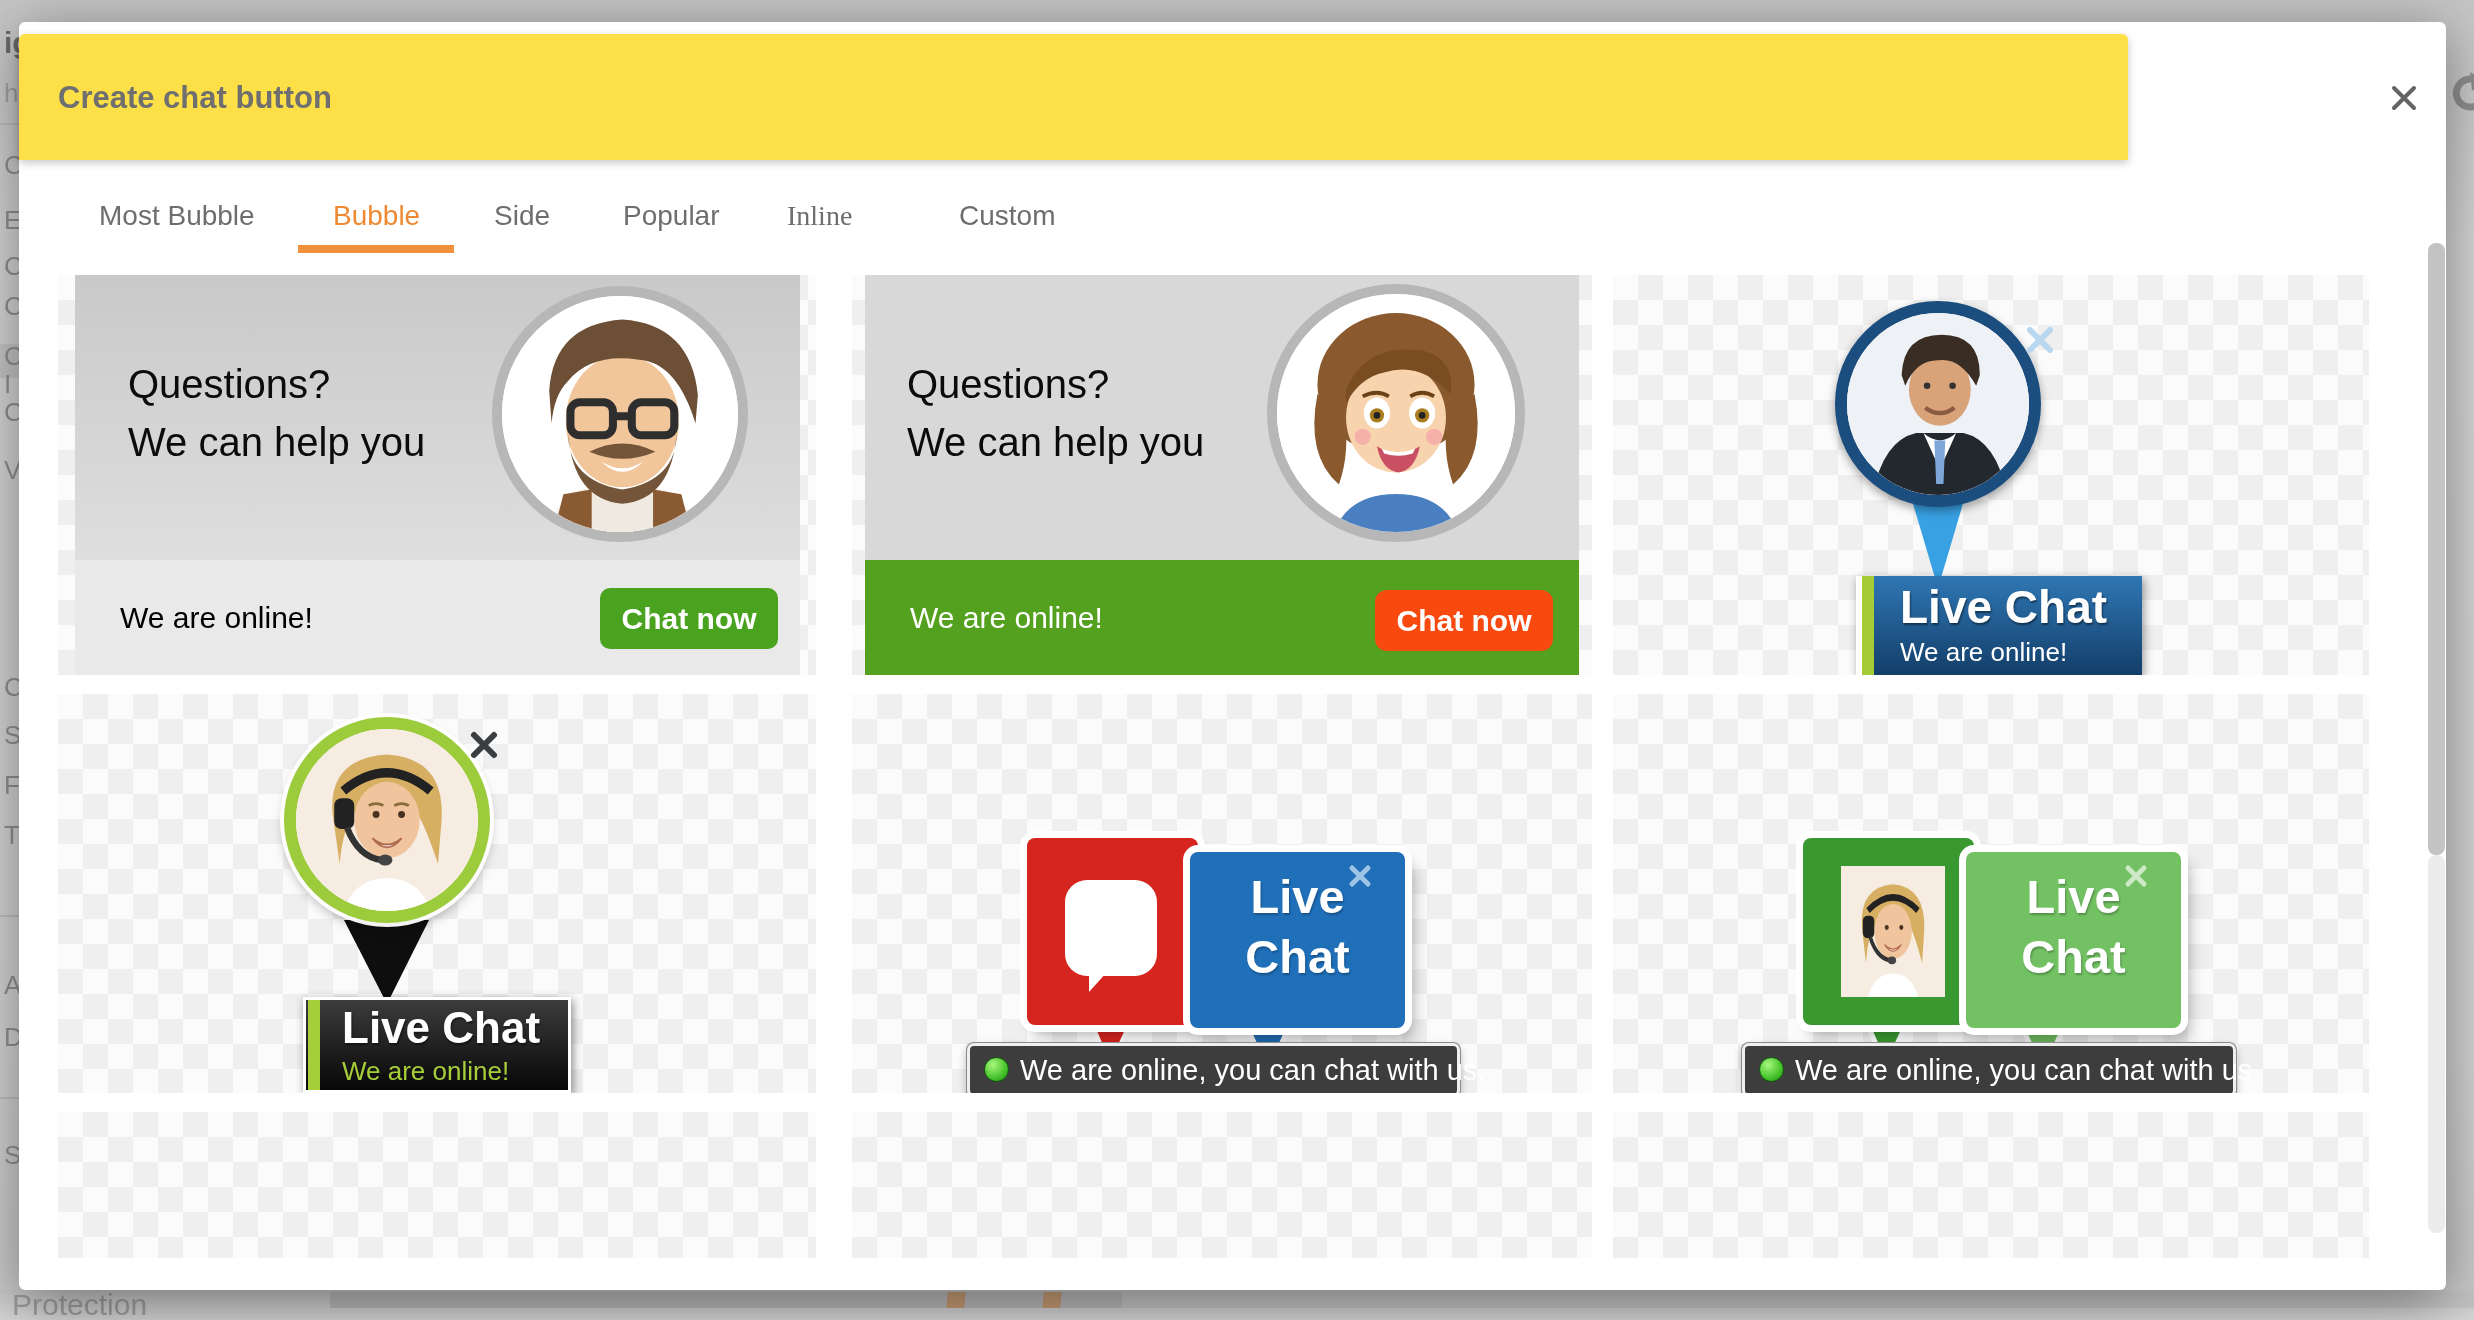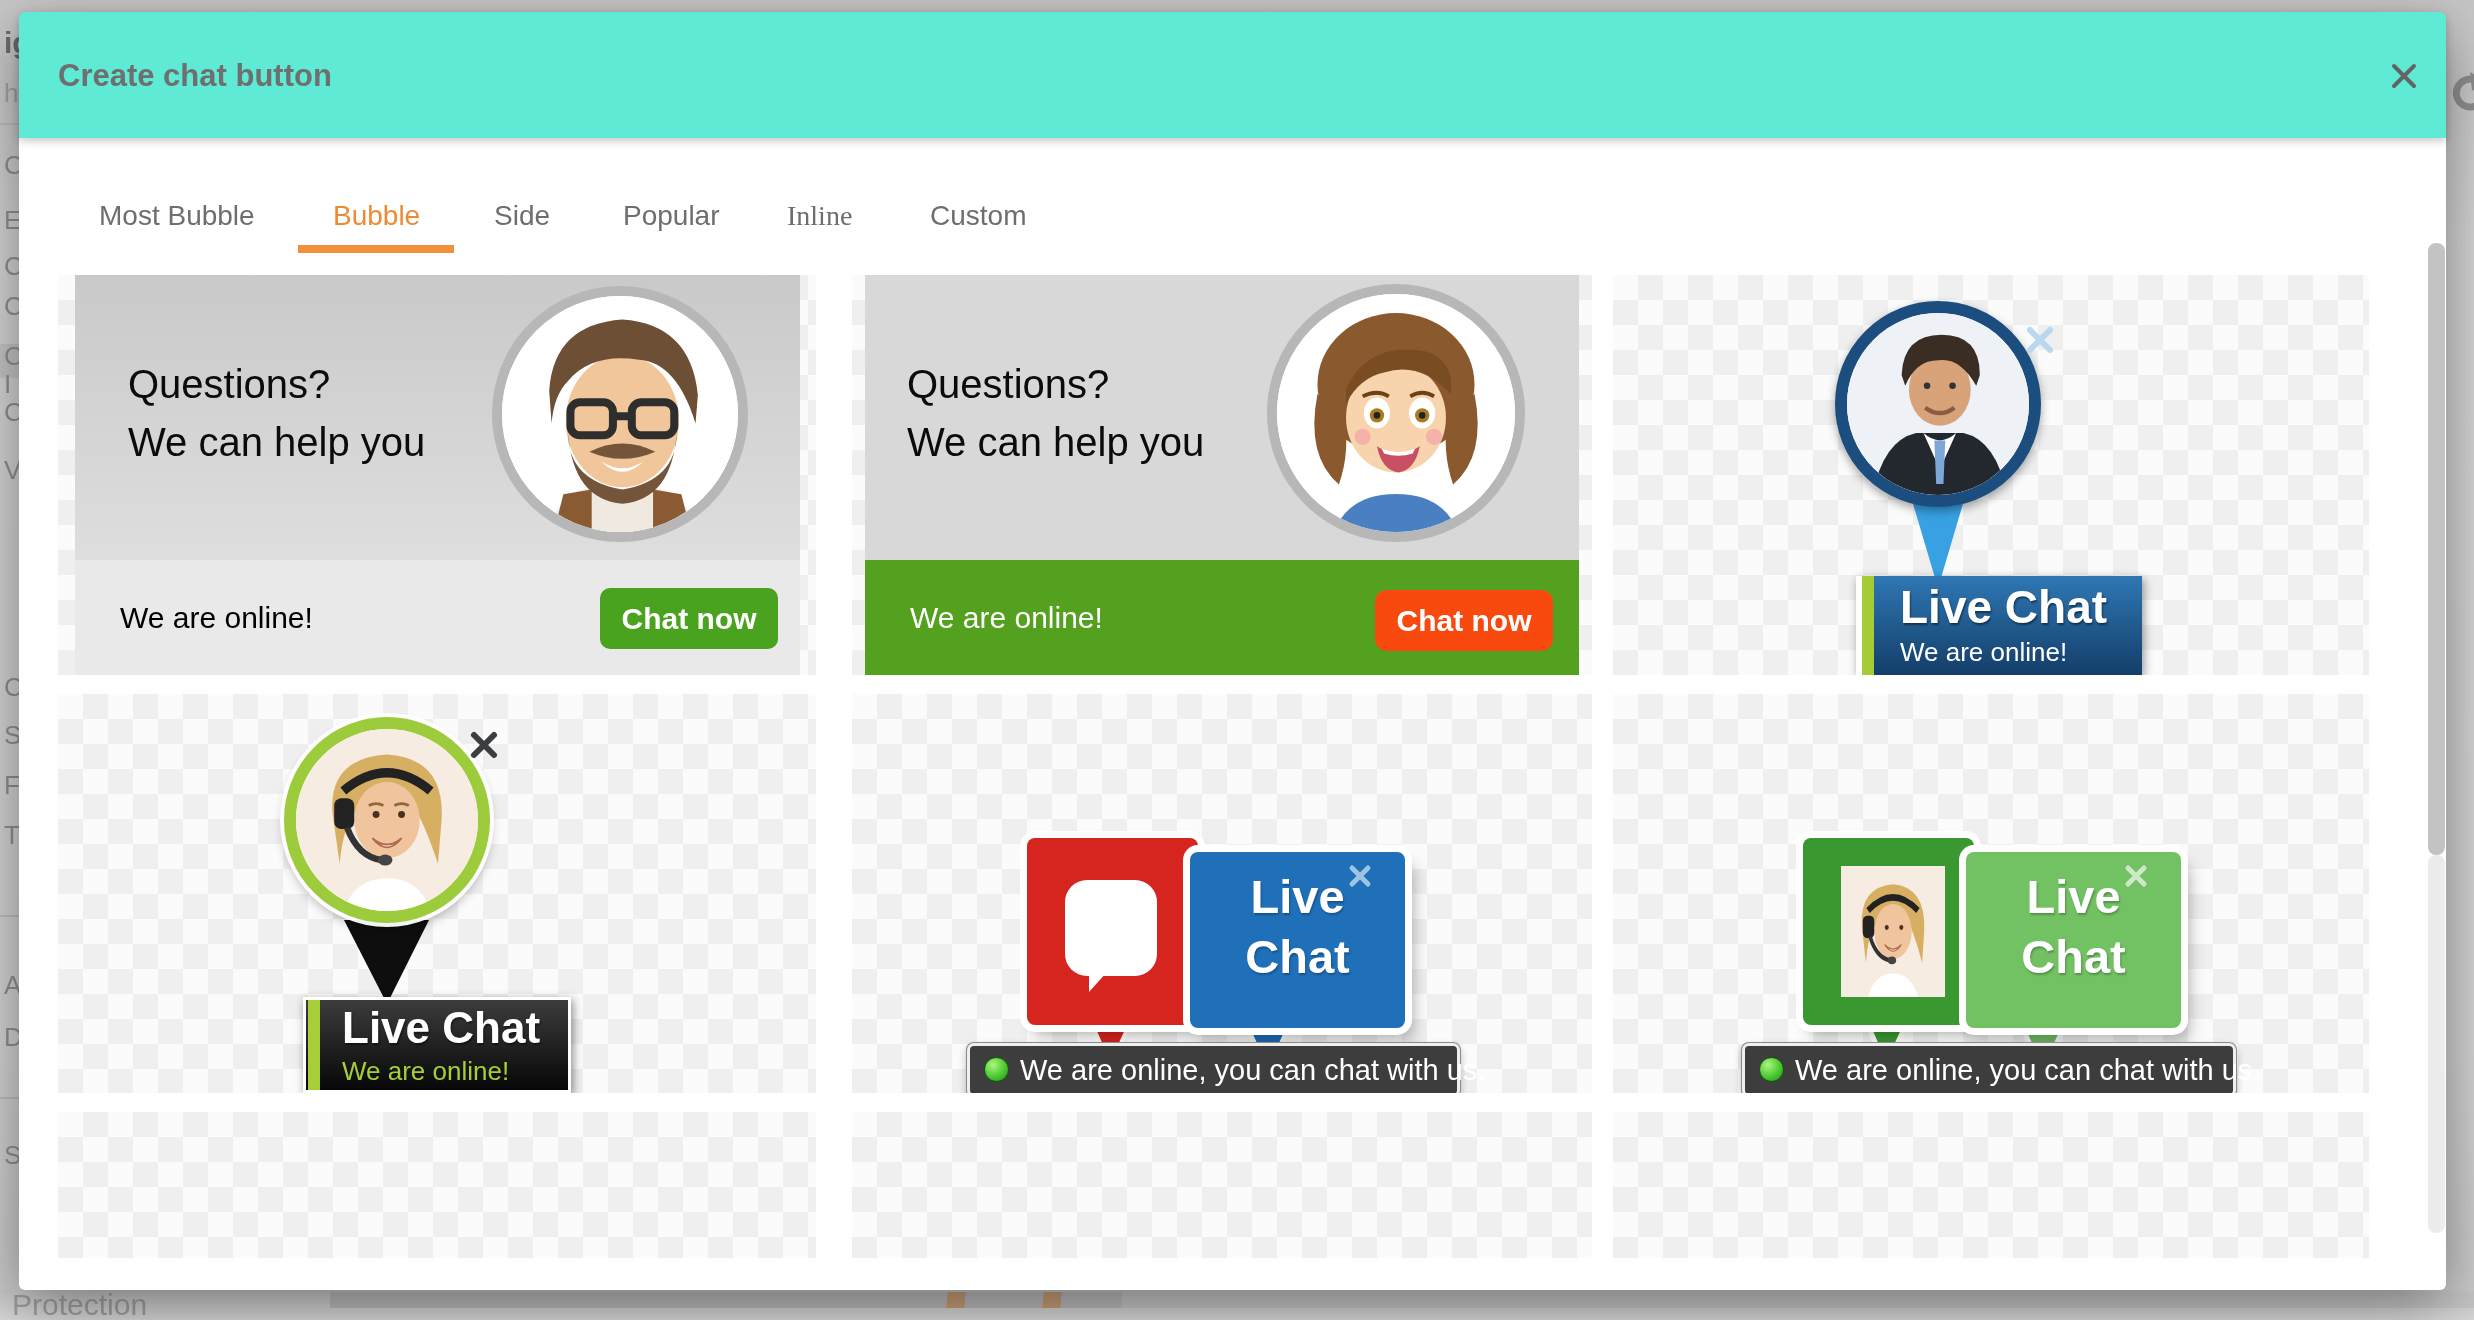--- a/index.html
+++ b/index.html
@@ -11,21 +11,21 @@
   .abs{position:absolute;}
   
   .bg-letter{position:absolute;left:4px;font:400 26px/30px "Liberation Sans",sans-serif;color:#8f8f8f;}
   .bg-divider{position:absolute;left:0;width:19px;height:2px;background:#c0c0c0;}
   
   .modal-panel{
     position:absolute;left:19px;top:22px;width:2427px;height:1268px;
     background:#fff;border-radius:6px;box-shadow:0 12px 60px rgba(40,40,40,.55);z-index:1;
   }
   .modal-header{
-    position:absolute;left:19px;top:12px;width:2427px;height:126px;background:#5eead4;
+    position:absolute;left:19px;top:34px;width:2109px;height:126px;background:#fde047;
     border-radius:6px 6px 0 0;box-shadow:0 3px 9px rgba(0,0,0,.22);z-index:6;
   }
   .modal-title{position:absolute;left:39px;top:47px;font:700 31px/34px "Liberation Sans",sans-serif;color:#6f6f6f;}
   .tab{position:absolute;top:200px;font:400 28px/32px "Liberation Sans",sans-serif;color:#6e6e6e;cursor:pointer;z-index:3;}
   .tab.active{color:#ee8a33;}
   .tab-underline{position:absolute;left:298px;top:245px;width:156px;height:8px;background:#f1913c;z-index:3;}
   
   .card{position:absolute;overflow:hidden;z-index:2;}
   .checker{
     background-color:#fbfbfb;
@@ -101,21 +101,21 @@
   <svg class="xicon" style="left:2372px;top:51px;" width="26" height="26" viewBox="0 0 26 26">
     <path d="M3 3 L23 23 M23 3 L3 23" stroke="#646464" stroke-width="4" stroke-linecap="round"></path>
   </svg>
 </div>
 
 <span class="tab" style="left:99px;">Most Bubble</span>
 <span class="tab active" style="left:333px;">Bubble</span>
 <span class="tab" style="left:494px;">Side</span>
 <span class="tab" style="left:623px;">Popular</span>
 <span class="tab" style="left:787px;font-family:Liberation Serif, serif;">Inline</span>
-<span class="tab" style="left:930px;">Custom</span>
+<span class="tab" style="left:959px;">Custom</span>
 <div class="tab-underline"></div>
 
 <div class="card checker" style="left:58px;top:275px;width:758px;height:400px;">
   <div class="abs" style="left:17px;top:0;width:725px;height:285px;background:linear-gradient(#c9c9c9,#dedede);"></div>
   <div class="abs" style="left:70px;top:80px;">
     <div class="qline">Questions?</div>
     <div class="qline">We can help you</div>
   </div>
   <div class="avatar" style="left:434px;top:11px;width:256px;height:256px;border:10px solid #b7b7b7;">
     <svg viewBox="0 0 100 100">

